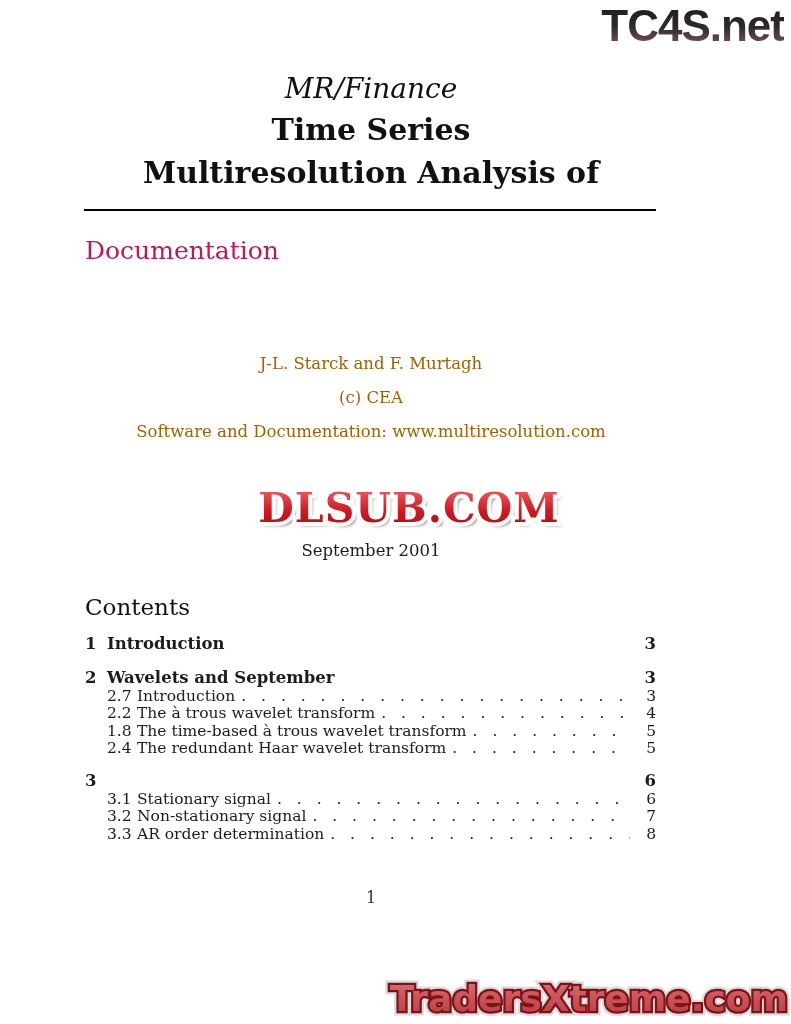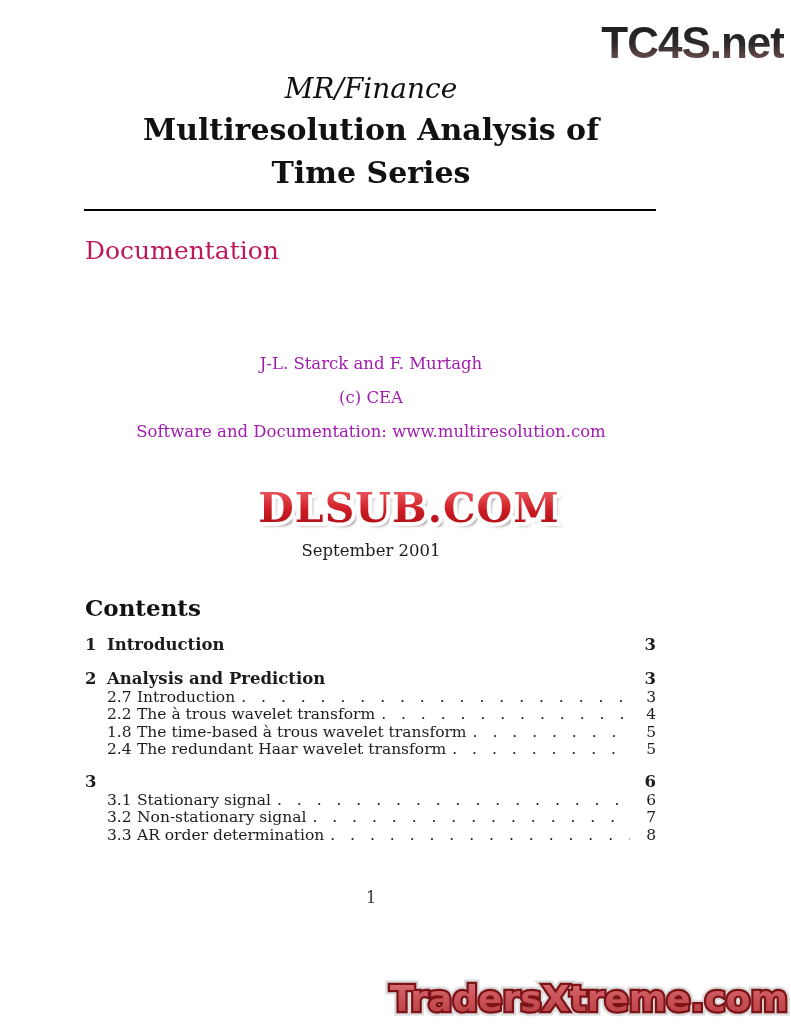--- a/index.html
+++ b/index.html
@@ -8,21 +8,21 @@
     position:relative;
     width:791px; height:1024px;
     background:#ffffff;
     font-family:"DejaVu Serif", serif;
     color:#1c1c1c;
     overflow:hidden;
   }
 
   
   .tc4s-logo {
-    position:absolute; top:18px; right:7px;
+    position:absolute; top:1px; right:7px;
     font-family:"Liberation Sans", sans-serif;
     font-weight:700; font-size:44px; letter-spacing:-1px;
     background:linear-gradient(180deg,#1e1e1e 12%, #2e2a2a 52%, #6b4c4c 82%, #9a7373 100%);
     -webkit-background-clip:text; background-clip:text;
     color:transparent;
     text-shadow:0 0 0 rgba(0,0,0,0);
   }
 
   
   .title-block {
@@ -38,21 +38,21 @@
   }
 
   .doc-type {
     position:absolute; top:236px; left:85px; width:572px;
     text-align:left; font-size:25px; color:#be185d;
   }
 
   
   .meta-block {
     position:absolute; top:355px; left:85px; width:572px;
-    text-align:center; font-size:16.5px; color:#a21caf;
+    text-align:center; font-size:16.5px; color:#a16207;
   }
   .meta-line { margin-bottom:16px; line-height:18px; }
   .meta-line:last-child { margin-bottom:0; }
 
   
   .dlsub-wrap {
     position:absolute; top:484px; left:97px; width:572px; text-align:center;
   }
   .dlsub {
     position:relative; display:inline-block;
@@ -73,21 +73,21 @@
     color:transparent;
   }
 
   .date-line {
     position:absolute; top:541px; left:85px; width:572px;
     text-align:center; font-size:16.5px;
   }
 
   
   .toc { position:absolute; top:594px; left:85px; width:571px; }
-  .toc-heading { font-size:23px; font-weight:700; color:#111; margin-bottom:8px; }
+  .toc-heading { font-size:23px; font-weight:400; color:#111; margin-bottom:8px; }
   .toc-section {
     display:flex; align-items:baseline;
     font-weight:700; font-size:16.5px; line-height:20px; margin-top:14px;
   }
   .sec-num { flex:none; width:22px; }
   .spacer { flex:1; }
   .sec-page, .item-page { flex:none; min-width:18px; text-align:right; }
   .toc-item {
     display:flex; align-items:baseline;
     font-size:15.5px; line-height:17.3px; padding-left:22px;
@@ -125,22 +125,22 @@
 </style>
 </head>
 <body>
 
 <div id="page">
 
   <div class="tc4s-logo">TC4S.net</div>
 
   <div class="title-block">
     <div class="title-sub">MR/Finance</div>
+    <div class="title-main">Time Series</div>
     <div class="title-main">Multiresolution Analysis of</div>
-    <div class="title-main">Time Series</div>
   </div>
 
   <div class="rule"></div>
 
   <div class="doc-type">Documentation</div>
 
   <div class="meta-block">
     <div class="meta-line">J-L. Starck and F. Murtagh</div>
     <div class="meta-line">(c) CEA</div>
     <div class="meta-line">Software and Documentation: www.multiresolution.com</div>
@@ -160,21 +160,21 @@
 
     <div class="toc-section">
       <span class="sec-num">1</span>
       <span class="sec-title">Introduction</span>
       <span class="spacer"></span>
       <span class="sec-page">3</span>
     </div>
 
     <div class="toc-section">
       <span class="sec-num">2</span>
-      <span class="sec-title">Analysis and Prediction</span>
+      <span class="sec-title">Wavelets and September</span>
       <span class="spacer"></span>
       <span class="sec-page">3</span>
     </div>
     <div class="toc-item">
       <span class="item-num">2.7</span>
       <span class="item-title">Introduction</span>
       <span class="leader"></span>
       <span class="item-page">3</span>
     </div>
     <div class="toc-item">

